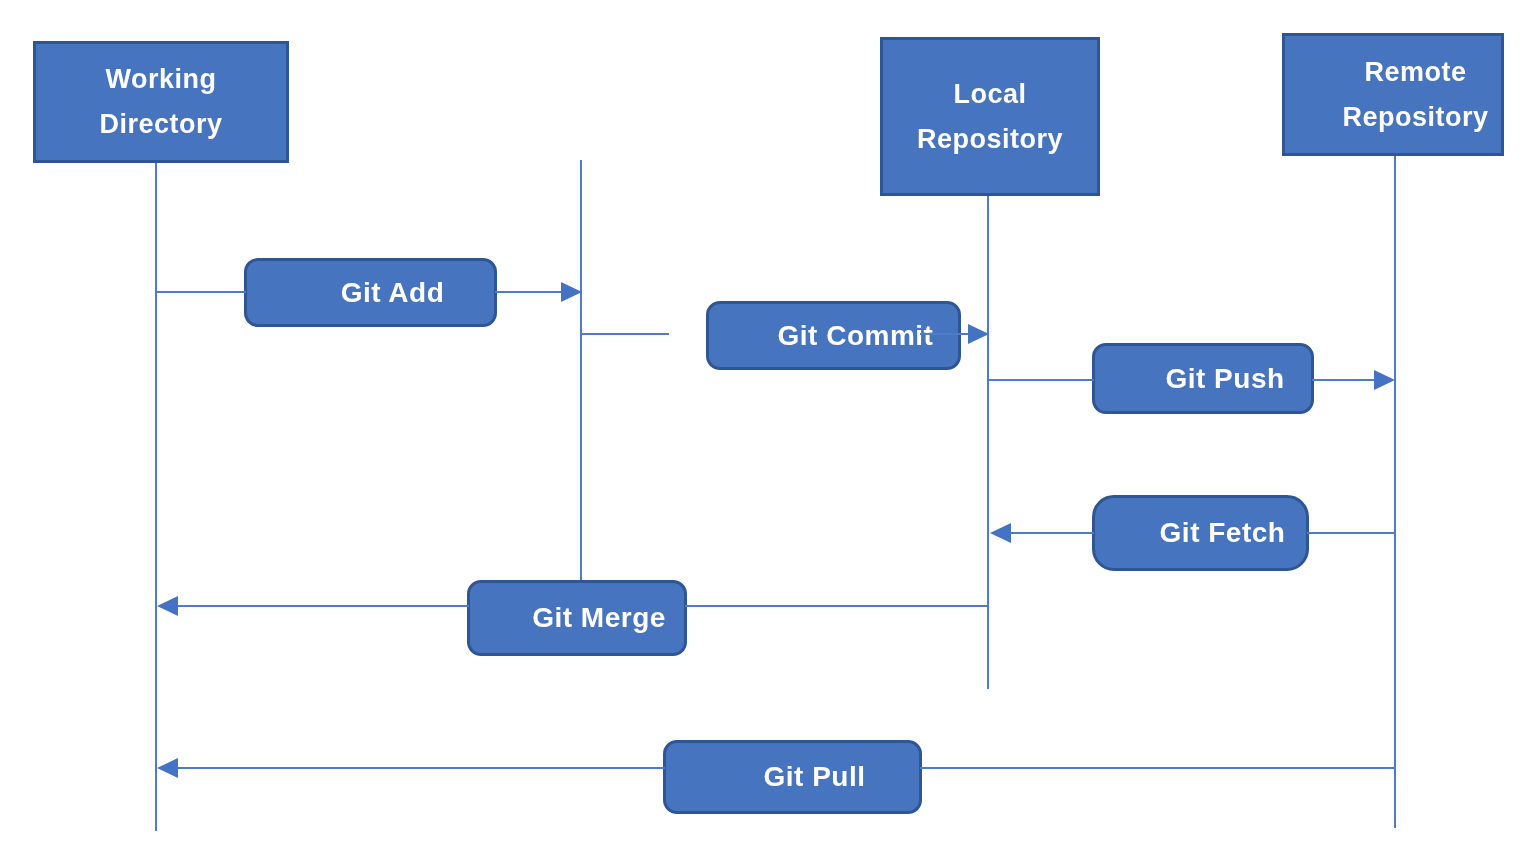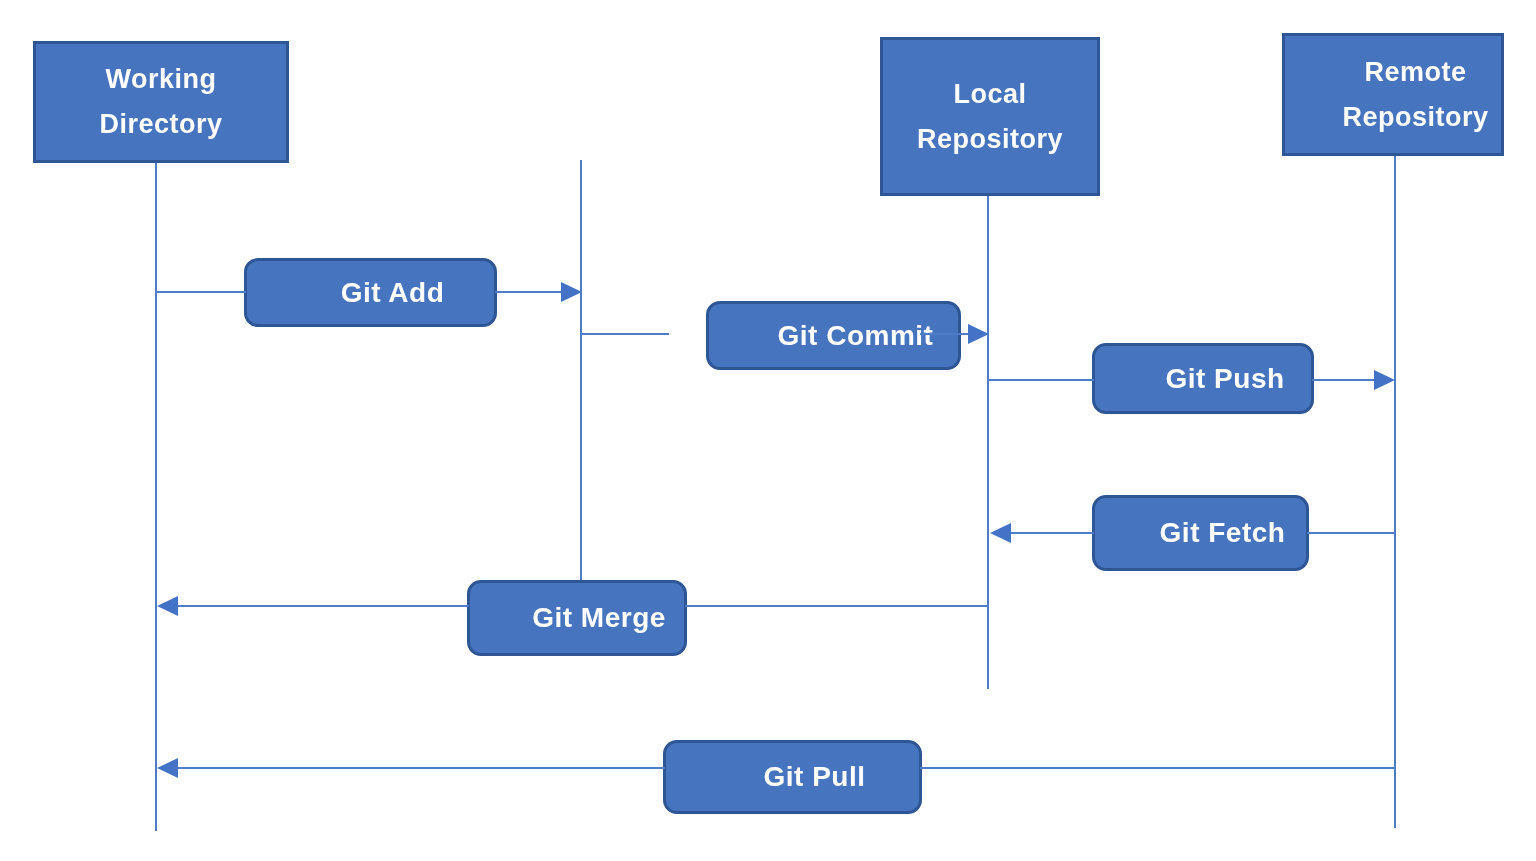--- a/index.html
+++ b/index.html
@@ -90,21 +90,21 @@
     </div>
     <div class="action-box" style="left: 244px; top: 258px; width: 253px; height: 69px;">
       <div>Git Add</div>
     </div>
     <div class="action-box" style="left: 667px; top: 301px; width: 255px; height: 69px; margin-left: 39px;">
       <div>Git Commit</div>
     </div>
     <div class="action-box" style="left: 1092px; top: 343px; width: 222px; height: 71px;">
       <div>Git Push</div>
     </div>
-    <div class="action-box" style="left: 1092px; top: 495px; width: 217px; height: 76px;">
+    <div class="action-box" style="left: 1092px; top: 495px; width: 217px; height: 76px; border-radius: 22px;">
       <div>Git Fetch</div>
     </div>
     <div class="action-box" style="left: 467px; top: 580px; width: 220px; height: 76px;">
       <div>Git Merge</div>
     </div>
     <div class="action-box" style="left: 663px; top: 740px; width: 259px; height: 74px;">
       <div>Git Pull</div>
     </div>
     <div class="h-line" style="left: 157px; top: 291px; width: 89px;"></div>
     <div class="h-line" style="left: 495px; top: 291px; width: 69px;"></div>

